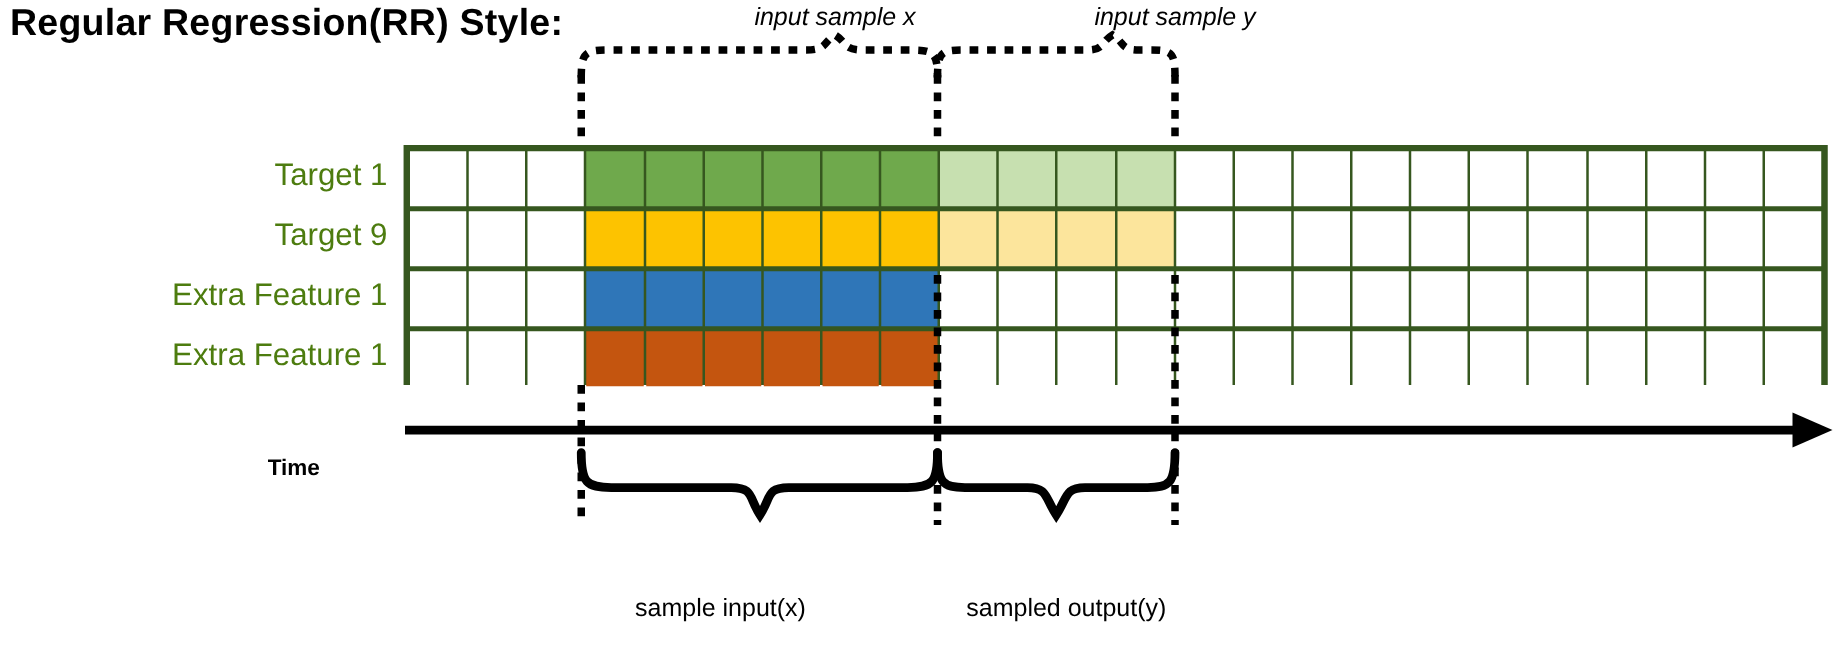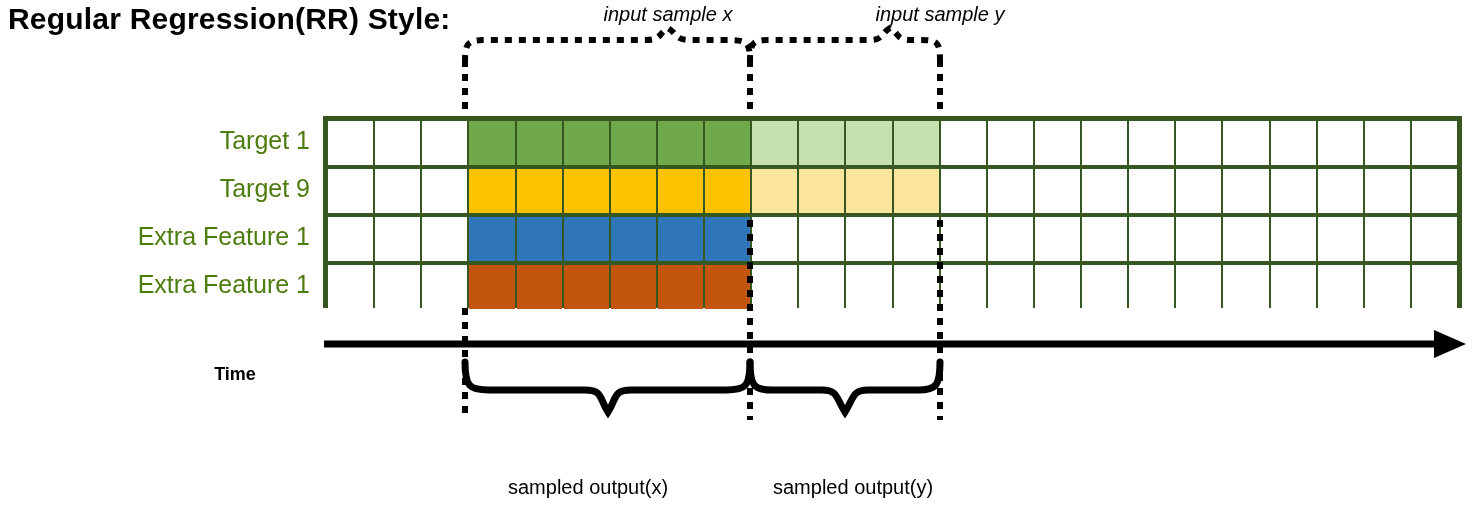--- a/index.html
+++ b/index.html
@@ -248,21 +248,21 @@
     <path fill="none" stroke="#000" stroke-width="7" stroke-linecap="round" d="M750,362
              C750,386 754,390 772,390
              L822,390
              C838,390 836,398 845,412
              C854,398 852,390 868,390
              L918,390
              C936,390 940,386 940,362"></path>
   </svg>
 
   <div class="bottom-note" id="desc-x">
-    <div>sampled output(x)</div>
+    <div>sample input(x)</div>
     
     
   </div>
   <div class="bottom-note" id="desc-y">
     <div>sampled output(y)</div>
     
     
   </div>
 
 </div>

